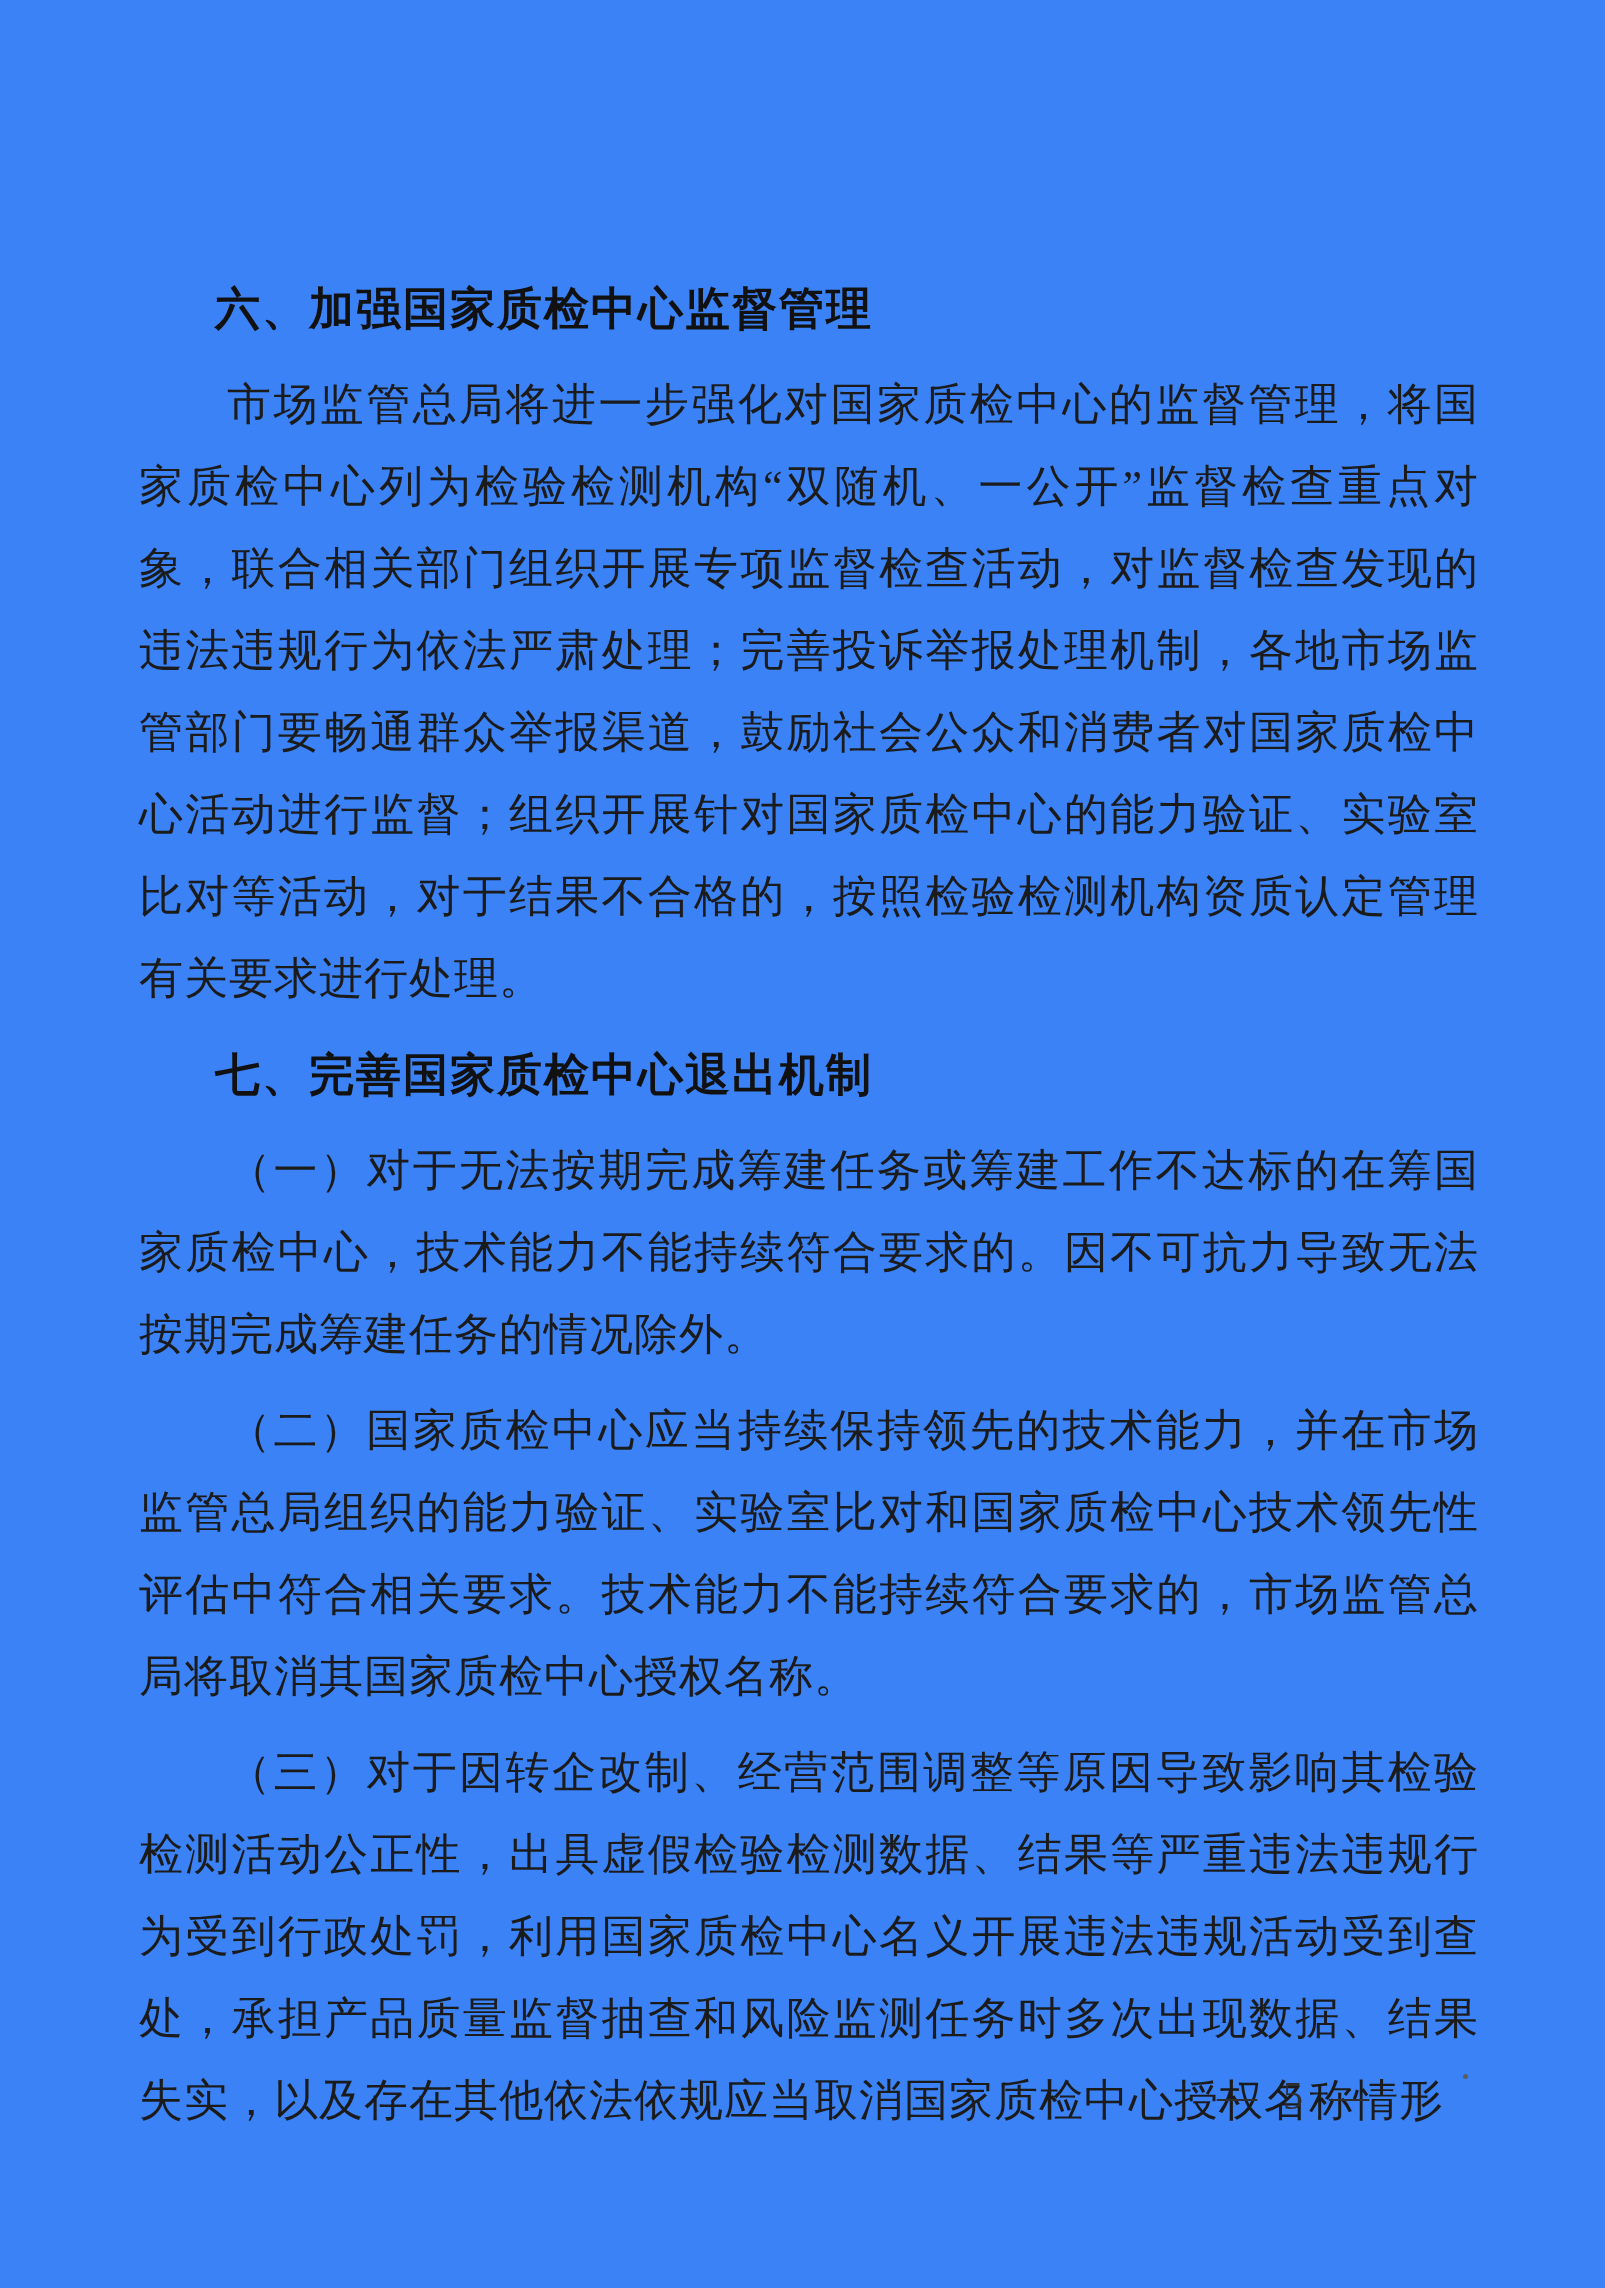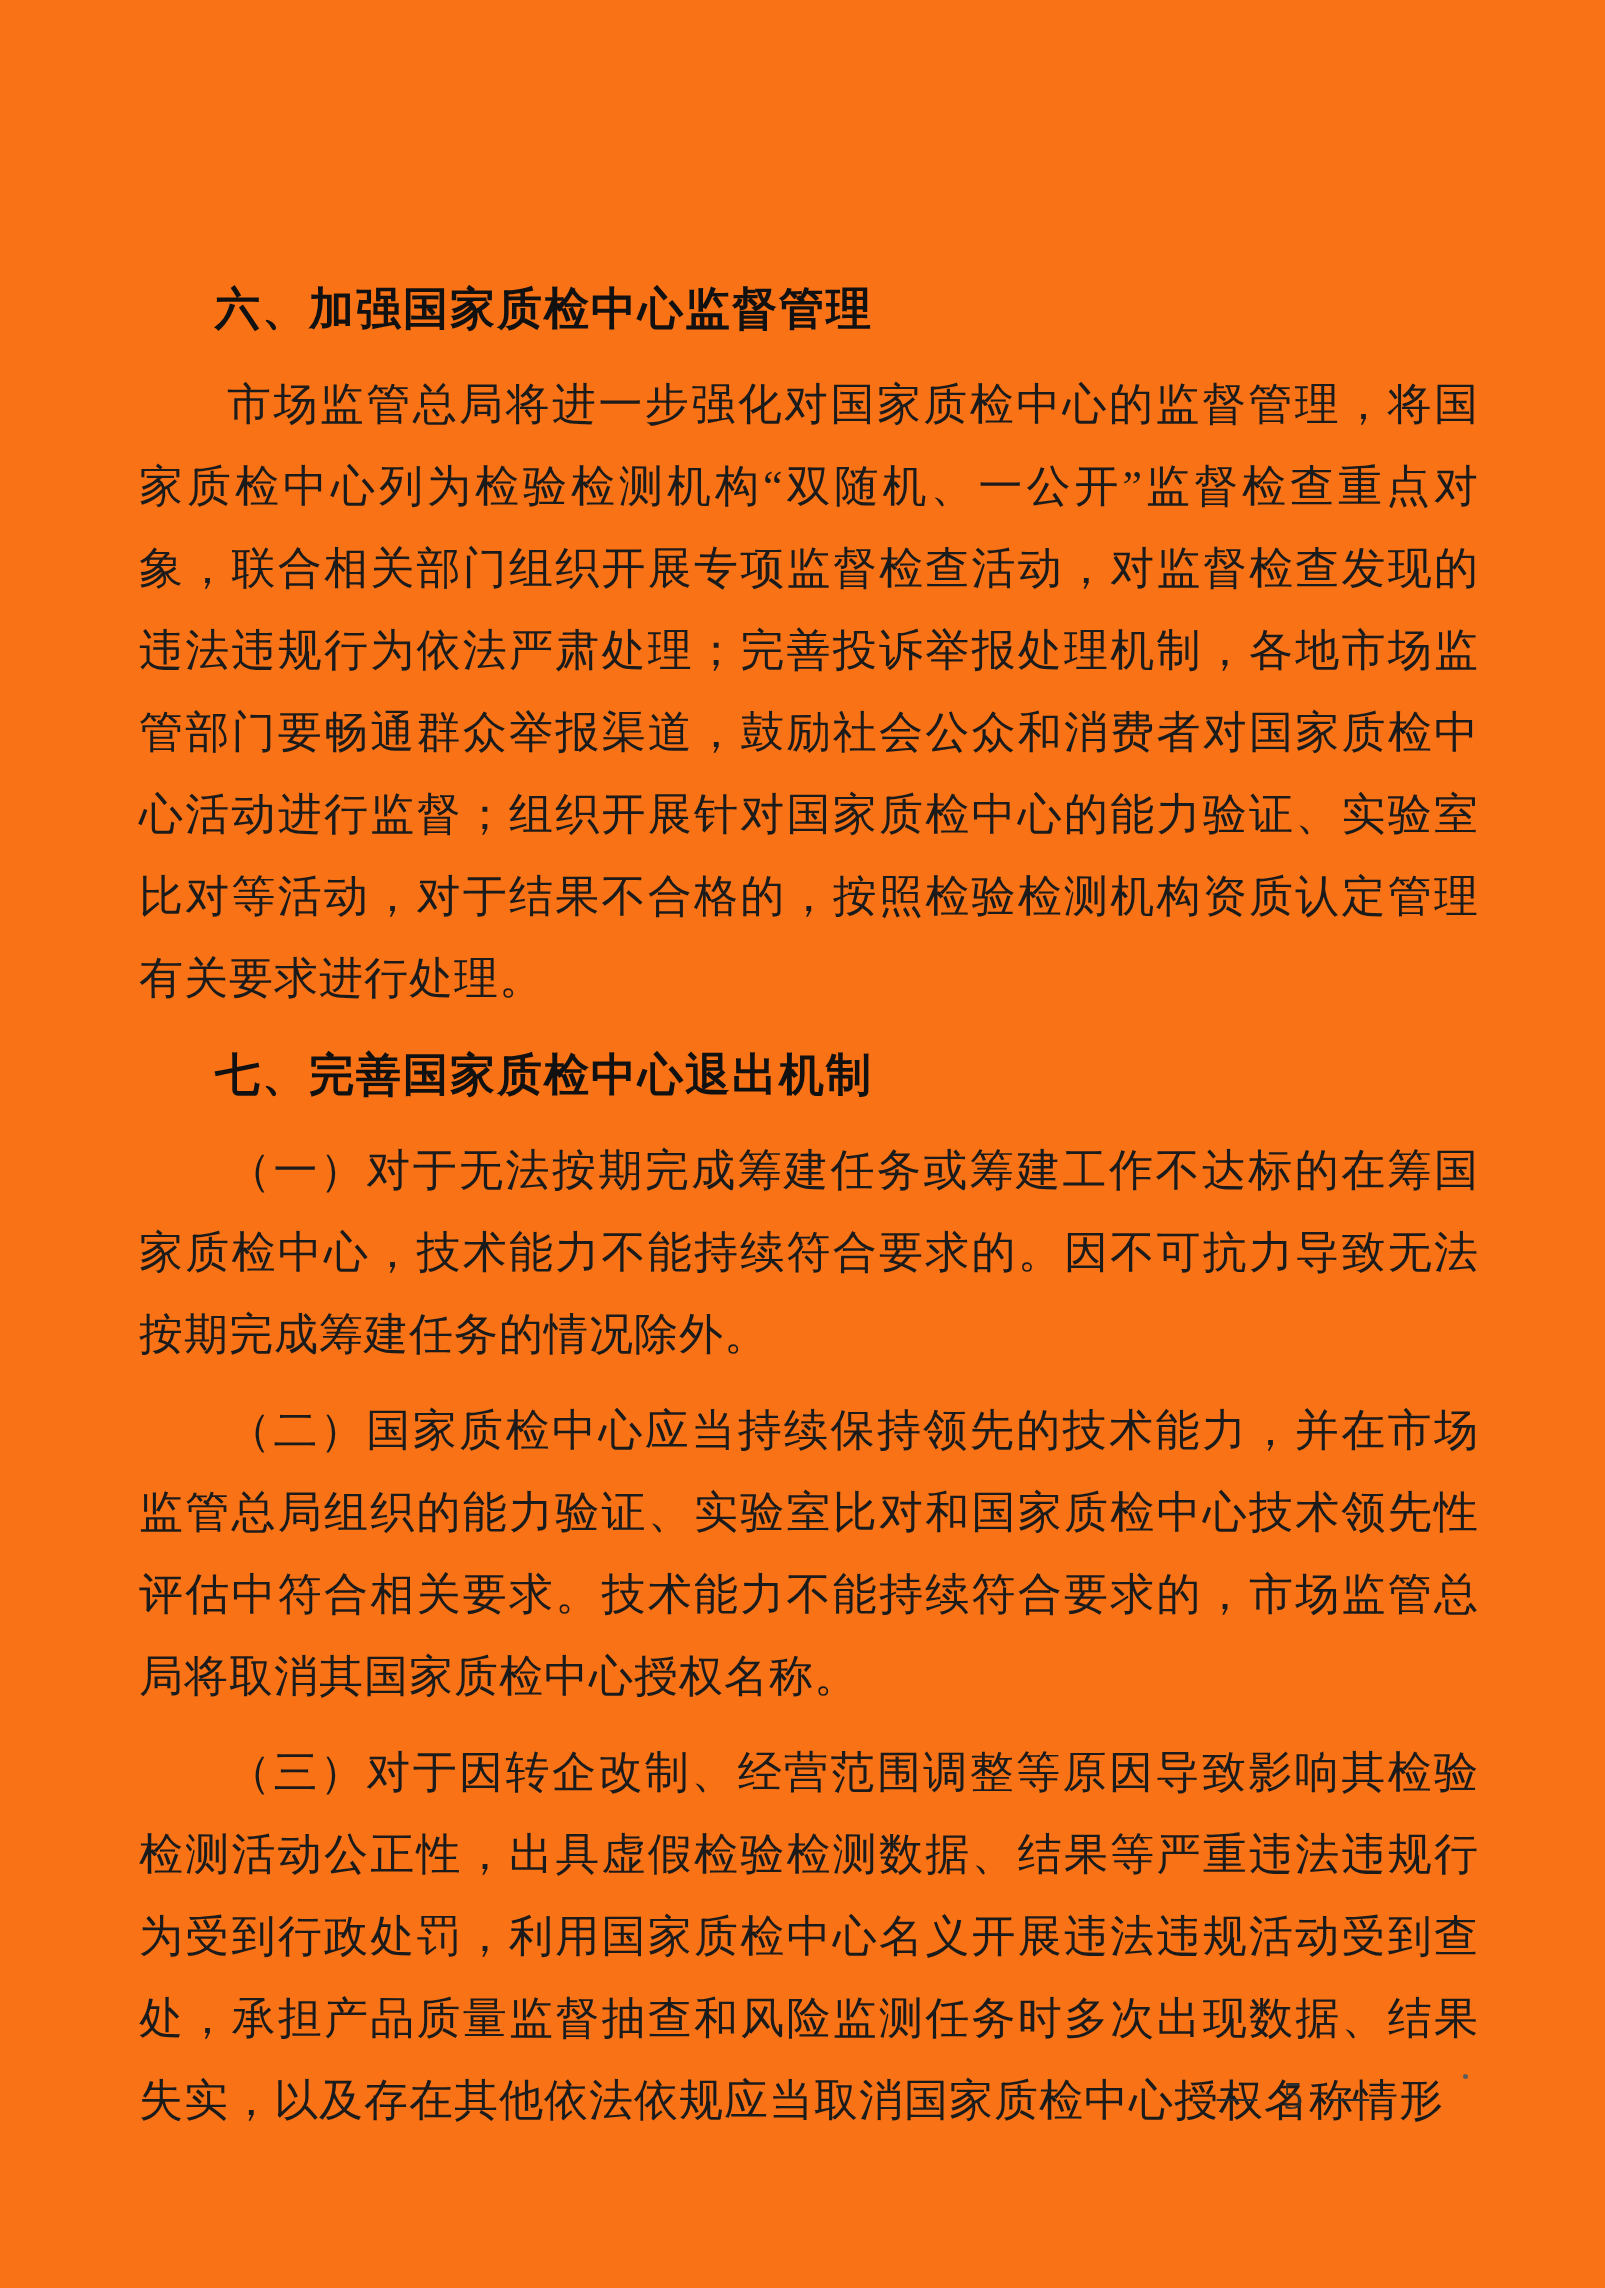--- a/index.html
+++ b/index.html
@@ -11,21 +11,21 @@
     width: 1605px;
     height: 2288px;
     position: relative;
     font-family: "Liberation Serif", serif;
     color: #1b1b1b;
     overflow: hidden;
   }
   .page {
     position: absolute;
     inset: 0;
-    background: #f97316;
+    background: #3b82f6;
   }
   .content {
     position: absolute;
     left: 125px;
     right: 112px;
     top: 268px;
   }
   .heading {
     font-family: "Liberation Sans", sans-serif;
     font-weight: 700;

